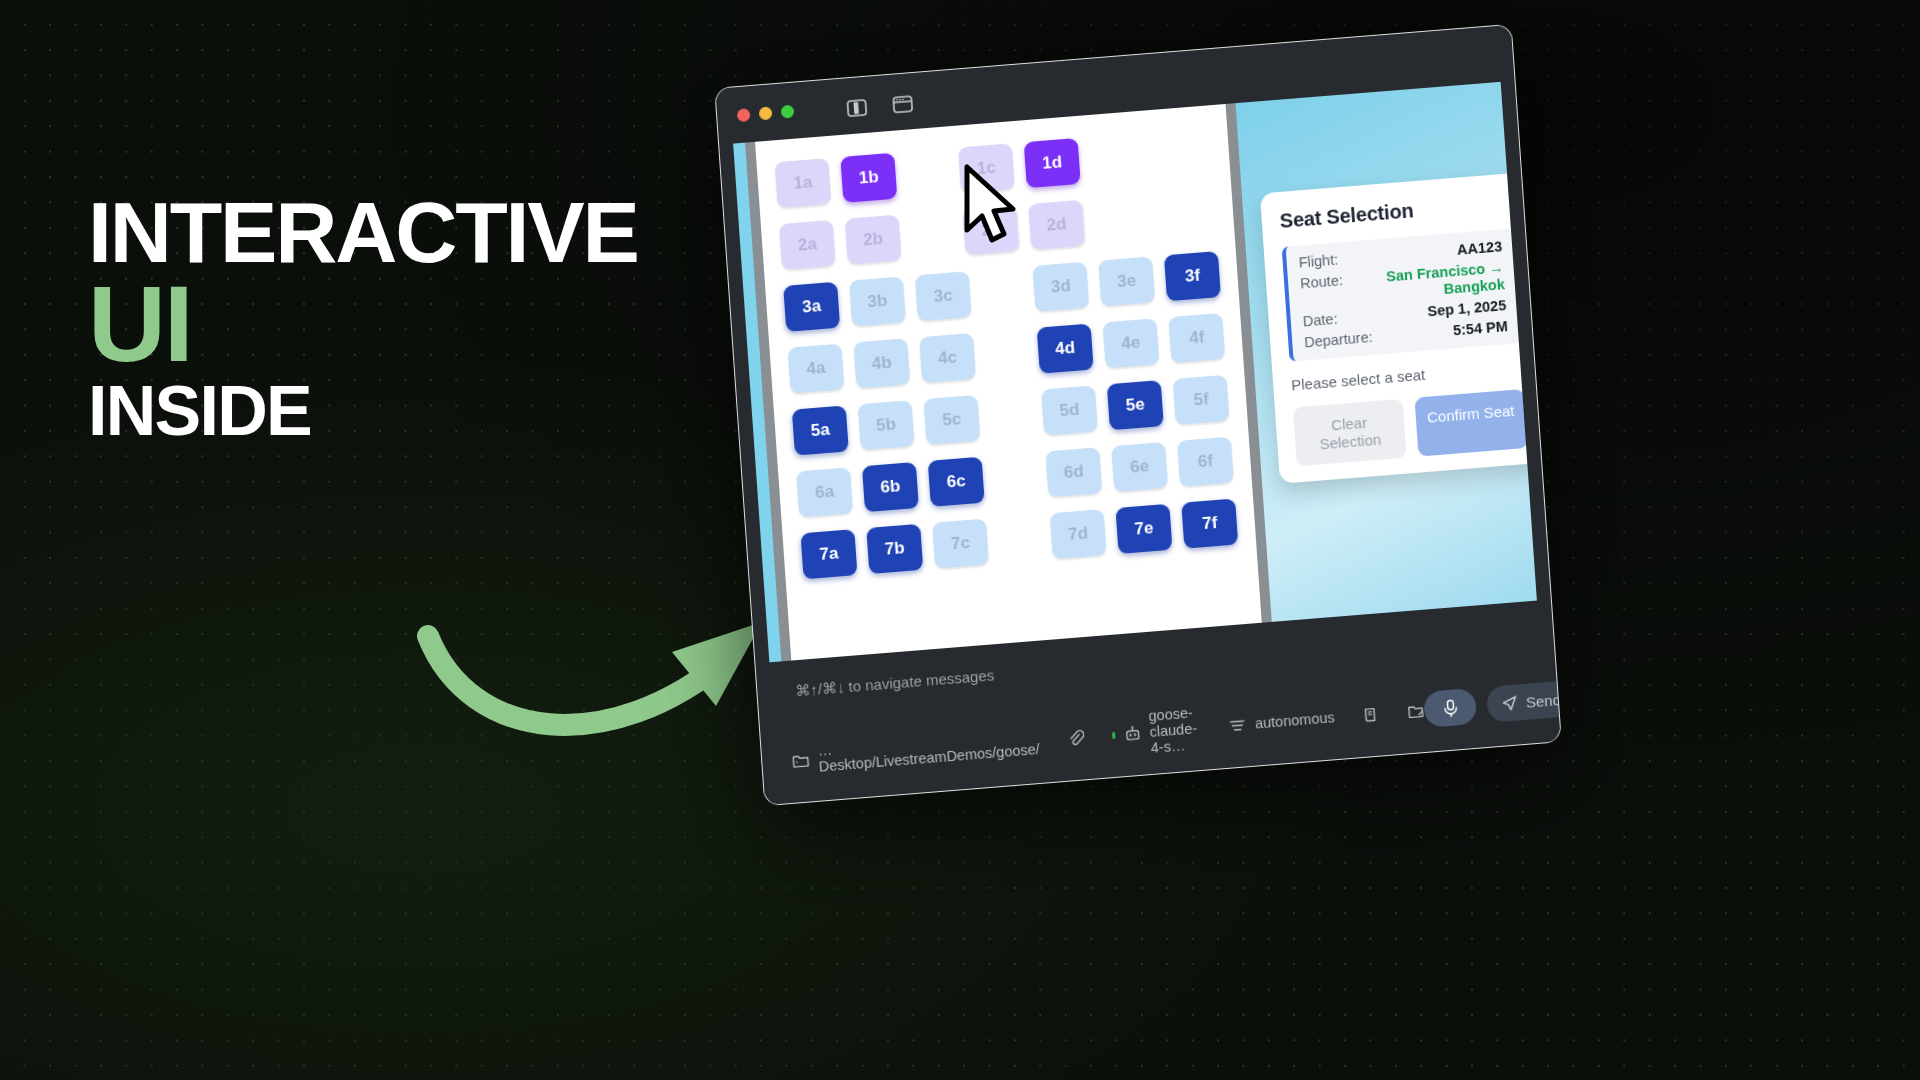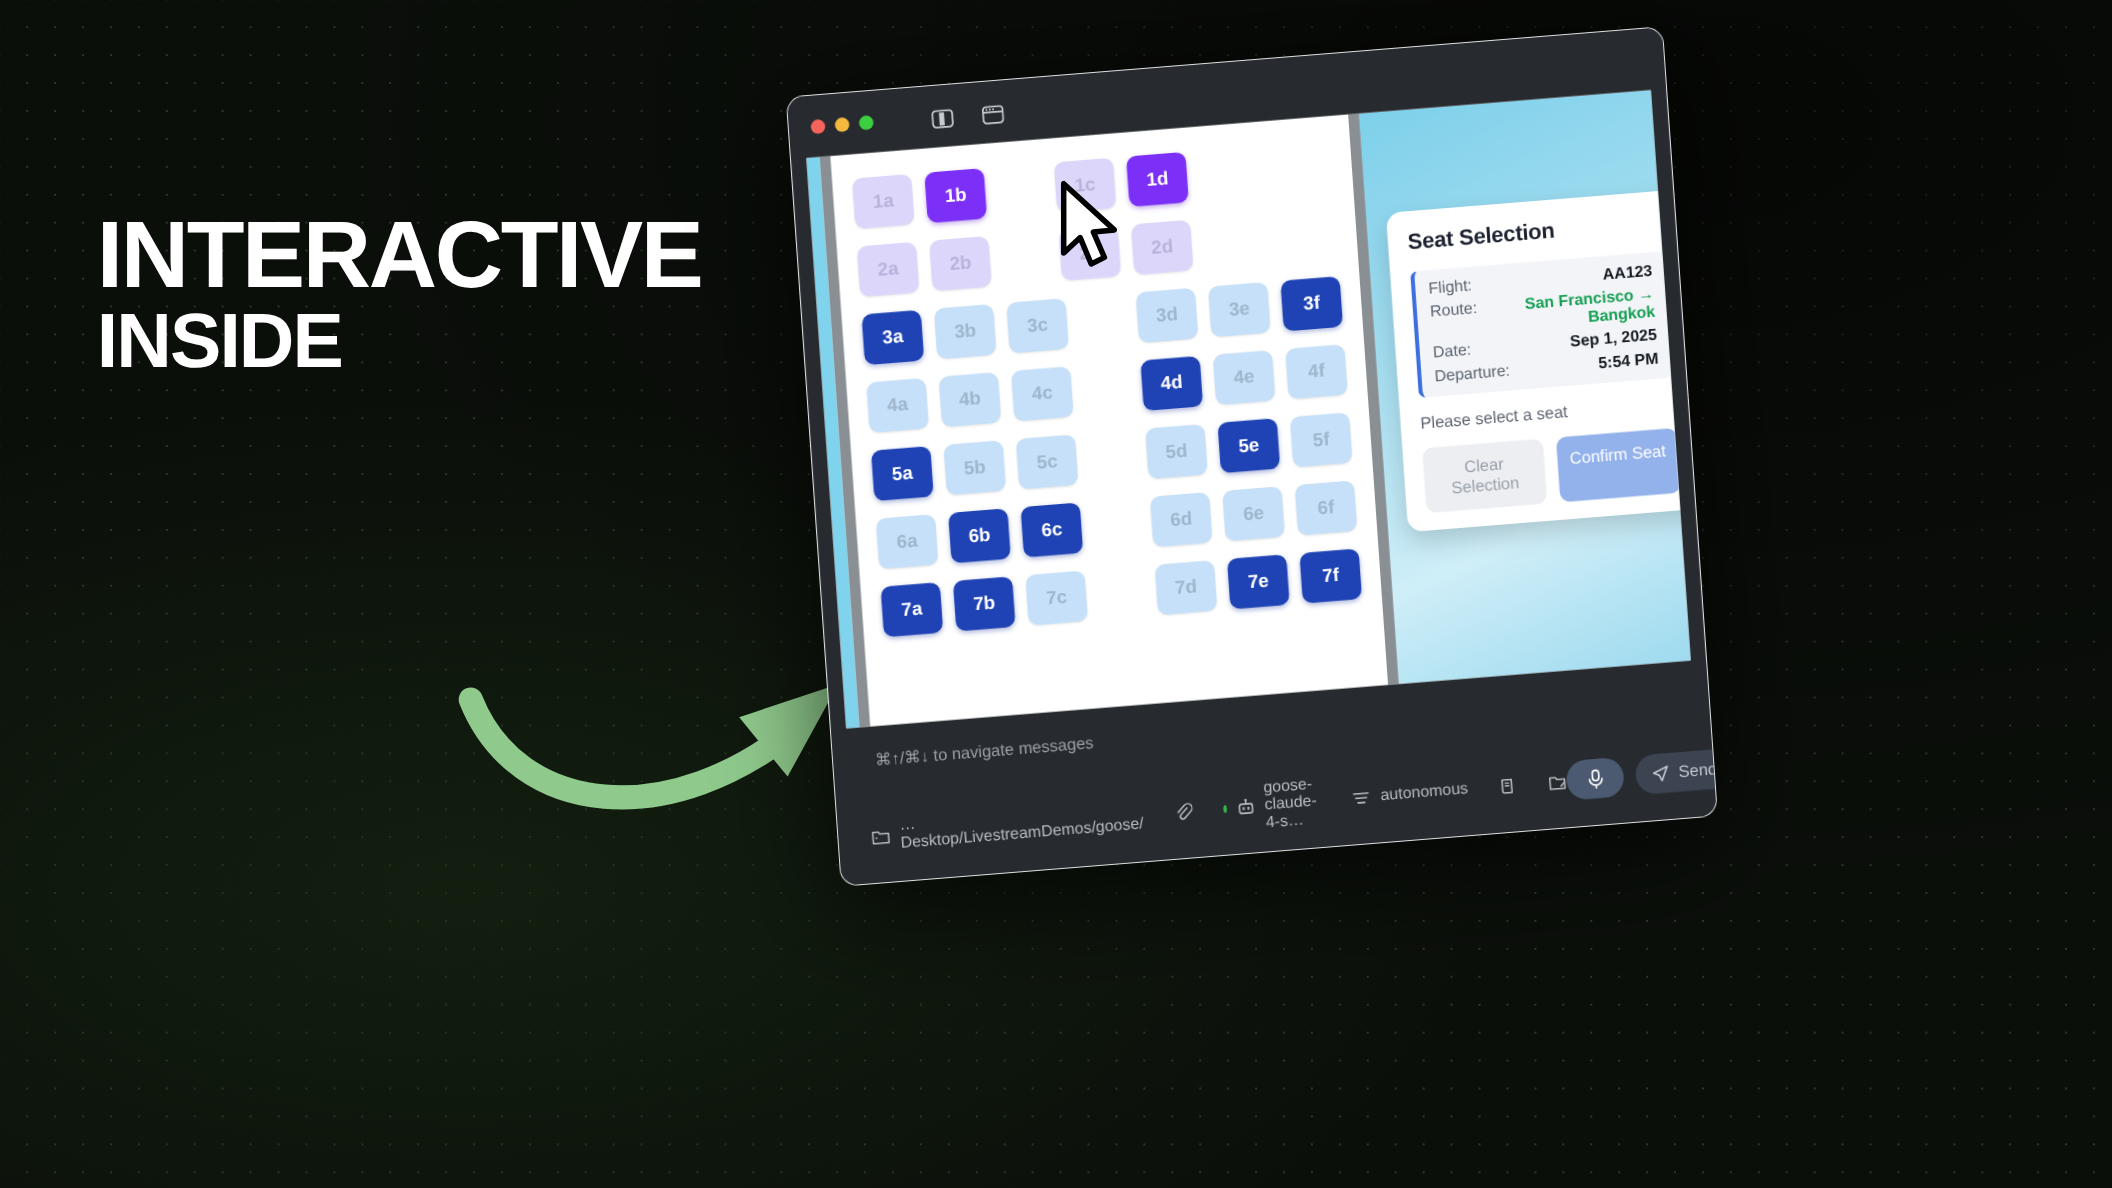--- a/index.html
+++ b/index.html
@@ -150,20 +150,21 @@
   #cursor { position: absolute; left: 963px; top: 164px; width: 58px; height: 86px; z-index: 60; }
 </style>
 </head>
 <body>
 
 <div id="root">
   <div id="vignette"></div>
 
   <div id="headline">
     <span class="line l1">INTERACTIVE</span>
+    <span class="line l2">UI</span>
     <span class="line l3">INSIDE</span>
   </div>
 
   <svg id="arrow" viewBox="0 0 400 250">
     <path d="M18 106 C 60 212, 200 228, 318 128" stroke="#8fc98c" stroke-width="22" fill="none" stroke-linecap="round"></path>
     <path d="M352 92 L306 176 L262 122 Z" fill="#8fc98c"></path>
   </svg>
 
   <div id="window-wrap">
     <div id="window">

